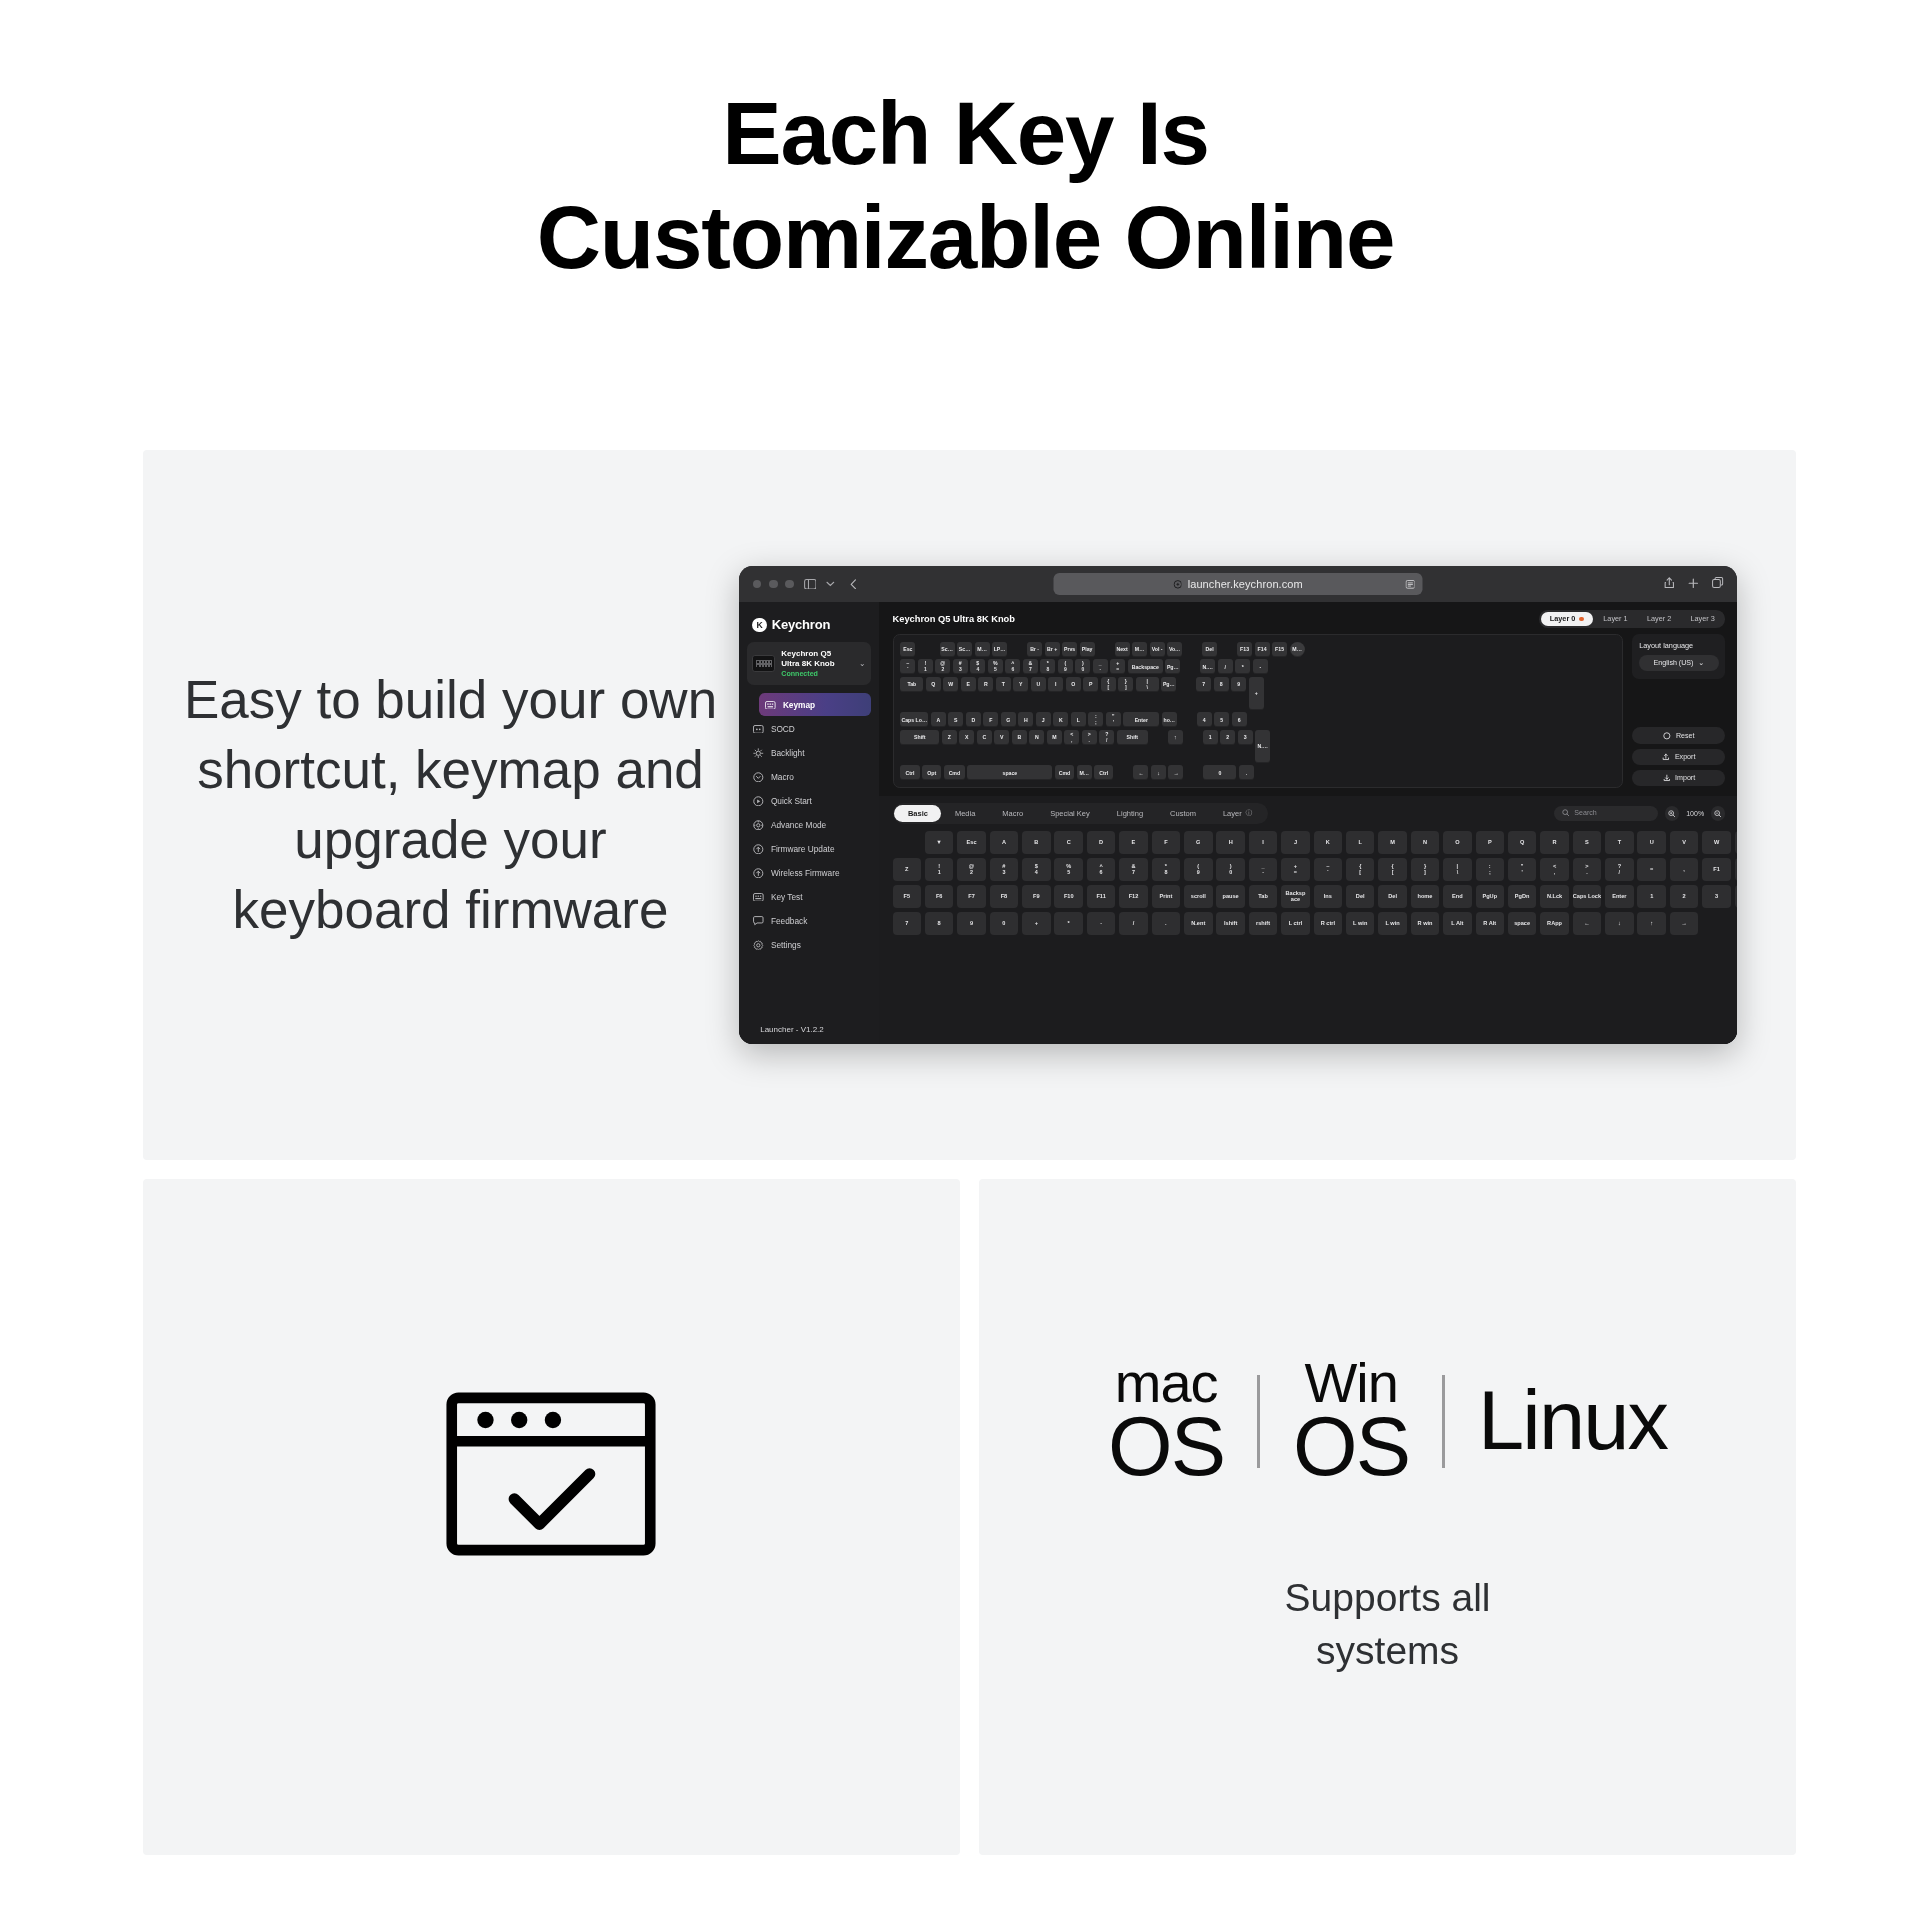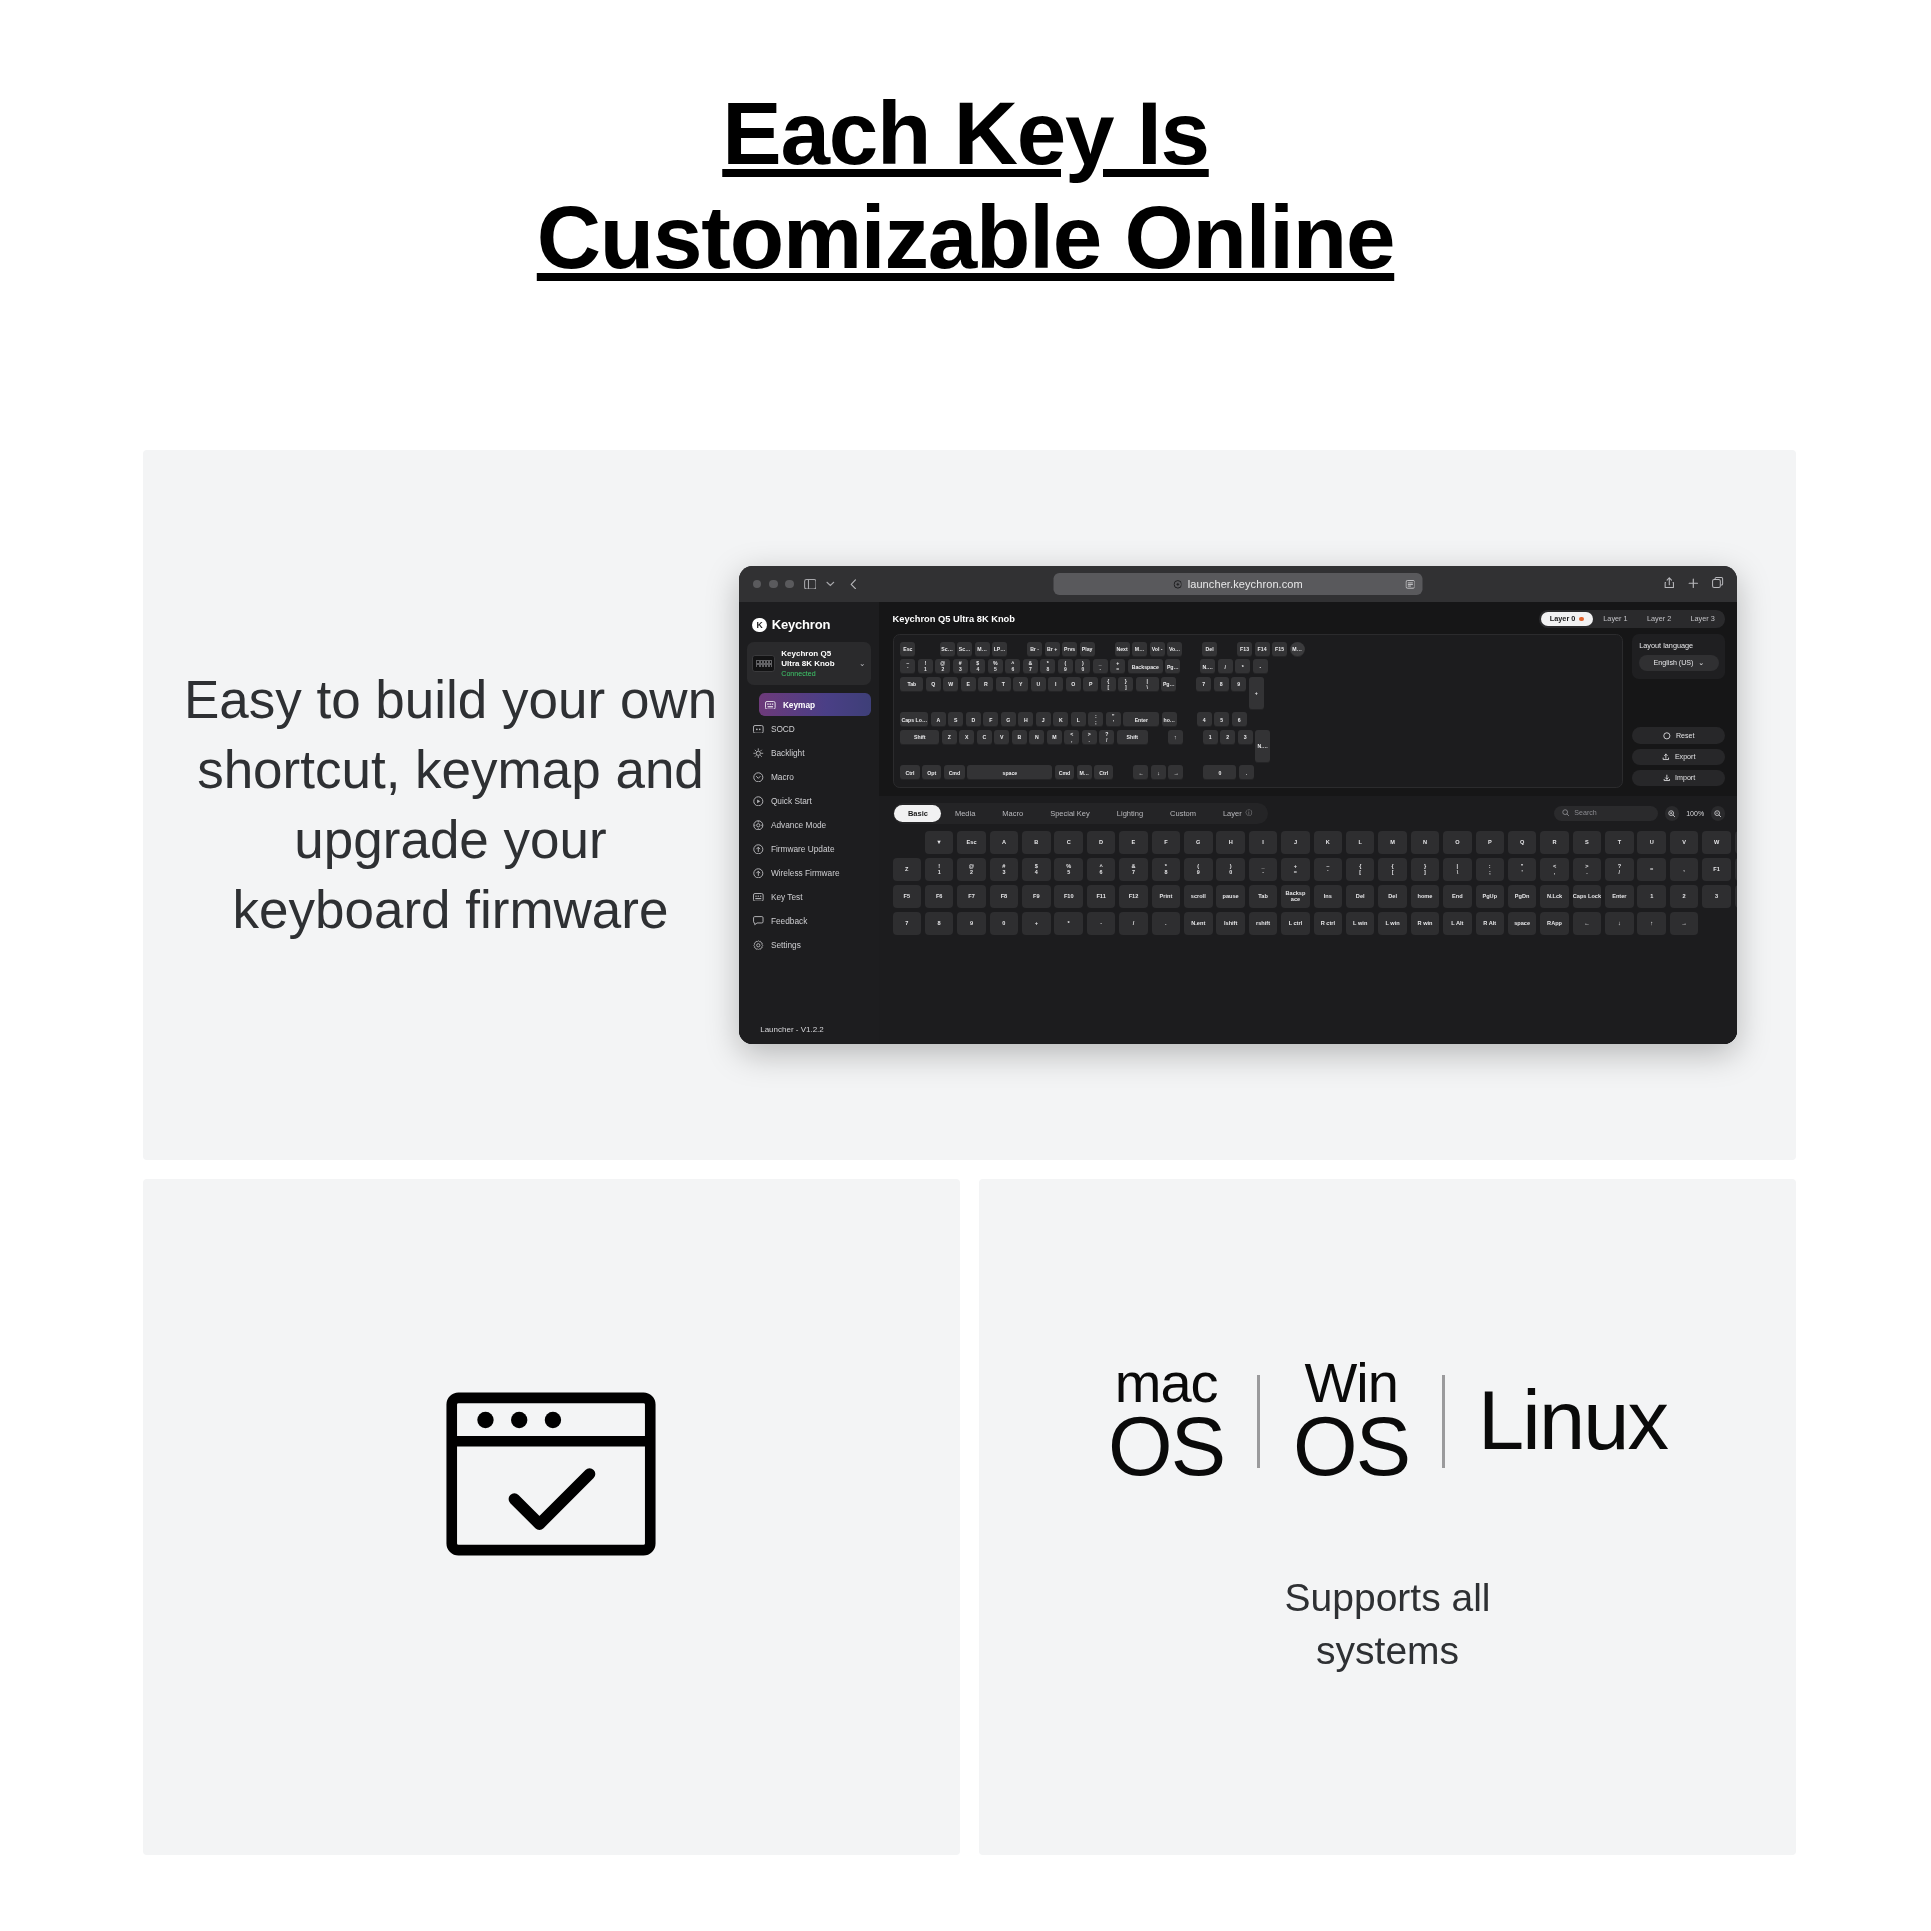--- a/index.html
+++ b/index.html
@@ -14,21 +14,21 @@
   
   .headline {
     text-align: center;
     padding-top: 81px;
     font-size: 89px;
     line-height: 1.17;
     font-weight: 700;
     color: #000;
     letter-spacing: -1.2px;
   }
-  .headline span { display:block;text-decoration:underline; }
+  .headline span { display:block; }
 
   
   .cards {
     position: absolute;
     left: 143px; top: 450px;
     width: 1653px;
   }
   .card {
     background: #f3f4f5;
     border-radius: 3.9px;
@@ -119,21 +119,21 @@
   }
   .dev-thumb i {
     display:block;width:15.4px;height:7.7px;
     background:
       repeating-linear-gradient(to right,#6f6f73 0 1.5px, transparent 1.5px 3.1px),
       repeating-linear-gradient(to bottom,#6f6f73 0 1.5px, transparent 1.5px 3.3px);
     opacity:.85;
   }
   .dev-info { flex:1; min-width:0;}
   .dev-name { color:#fff; font-size:8px; font-weight:700; line-height:1.25;}
-  .dev-status { color:#3ec96a; font-size:7.1px; margin-top:1px;}
+  .dev-status { color:#3ec96a; font-size:7.1px; margin-top:1px;font-weight:bold;}
   .dev-chev { color:#b9b9bd; font-size:7.7px;}
 
   .nav-item {
     display:flex; align-items:center; gap:6.8px;
     height:23px; padding:0 6.8px; border-radius:5.8px;
     color:#cfcfd2; font-size:8.3px;
     margin-bottom: 1px;
   }
   .nav-item.active {
     background: linear-gradient(90deg,#6d3a7a 0%, #4a3f86 60%, #3e3f78 100%);

